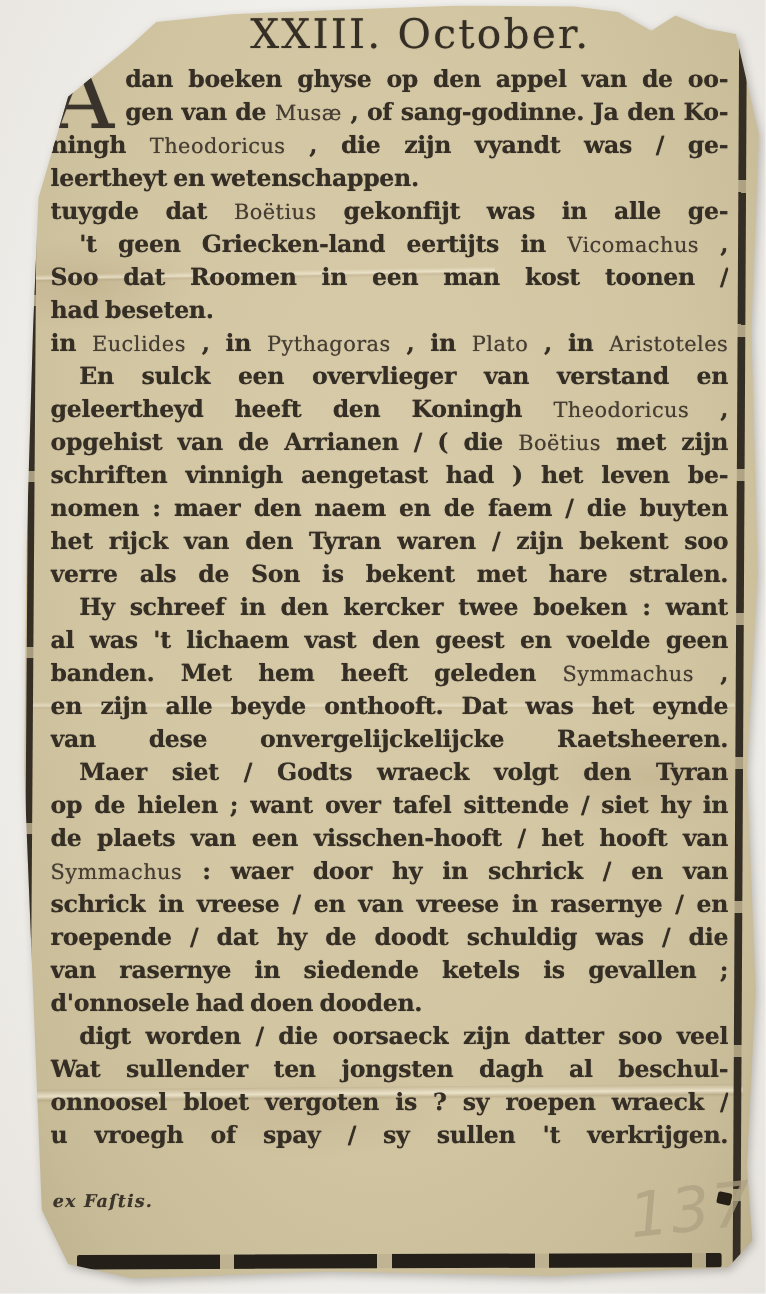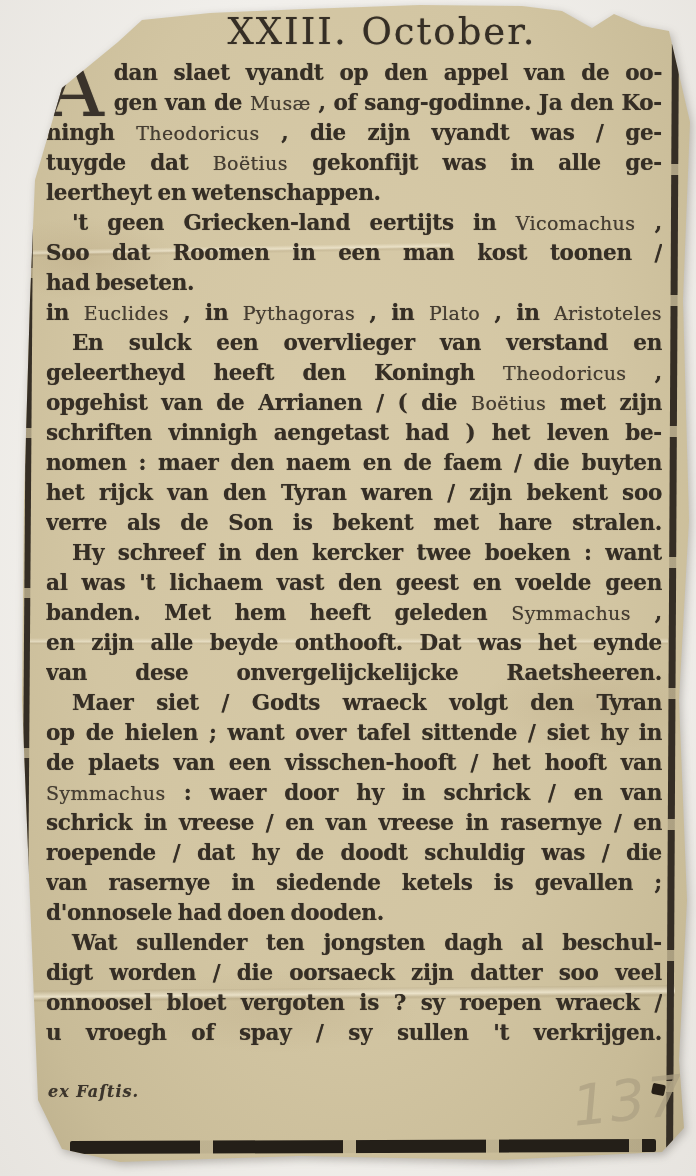--- a/index.html
+++ b/index.html
@@ -111,25 +111,25 @@
     <div class="crease crease-1"></div>
     <div class="crease crease-3"></div>
     <div class="crease crease-2"></div>
     <div class="title">XXIII. October.</div>
     <div class="rule rule-left"></div>
     <div class="rule rule-right"></div>
     <div class="rule rule-bottom"></div>
     <div class="body-col" id="article-body">
         <div class="para">
           <span class="dropcap">A</span>
-          <div class="line">dan slaet vyandt op den appel van de oo-</div>
+          <div class="line">dan boeken ghyse op den appel van de oo-</div>
           <div class="line">gen van de <span class="roman">Musæ</span> , of sang-godinne. Ja den Ko-</div>
           <div class="line">ningh <span class="roman">Theodoricus</span> , die zijn vyandt was / ge-</div>
+          <div class="line short">leertheyt en wetenschappen.</div>
           <div class="line">tuygde dat <span class="roman">Boëtius</span> gekonfijt was in alle ge-</div>
-          <div class="line short">leertheyt en wetenschappen.</div>
         </div>
         <div class="para indented">
           <div class="line">'t geen Griecken-land eertijts in <span class="roman">Vicomachus</span> ,</div>
           <div class="line">Soo dat Roomen in een man kost toonen /</div>
           <div class="line short">had beseten.</div>
           <div class="line">in <span class="roman">Euclides</span> , in <span class="roman">Pythagoras</span> , in <span class="roman">Plato</span> , in <span class="roman">Aristoteles</span></div>
         </div>
         <div class="para indented">
           <div class="line">En sulck een overvlieger van verstand en</div>
           <div class="line">geleertheyd heeft den Koningh <span class="roman">Theodoricus</span> ,</div>
@@ -150,22 +150,22 @@
           <div class="line">Maer siet / Godts wraeck volgt den Tyran</div>
           <div class="line">op de hielen ; want over tafel sittende / siet hy in</div>
           <div class="line">de plaets van een visschen-hooft / het hooft van</div>
           <div class="line"><span class="roman">Symmachus</span> : waer door hy in schrick / en van</div>
           <div class="line">schrick in vreese / en van vreese in rasernye / en</div>
           <div class="line">roepende / dat hy de doodt schuldig was / die</div>
           <div class="line">van rasernye in siedende ketels is gevallen ;</div>
           <div class="line short">d'onnosele had doen dooden.</div>
         </div>
         <div class="para indented">
+          <div class="line">digt worden / die oorsaeck zijn datter soo veel</div>
           <div class="line">Wat sullender ten jongsten dagh al beschul-</div>
-          <div class="line">digt worden / die oorsaeck zijn datter soo veel</div>
           <div class="line">onnoosel bloet vergoten is ? sy roepen wraeck /</div>
           <div class="line">u vroegh of spay / sy sullen 't verkrijgen.</div>
         </div>
       </div>
     <div class="footer">ex Faſtis.</div>
     <div class="pencil">1379</div>
     <div class="blot"></div>
   </div>
 </div>
 

